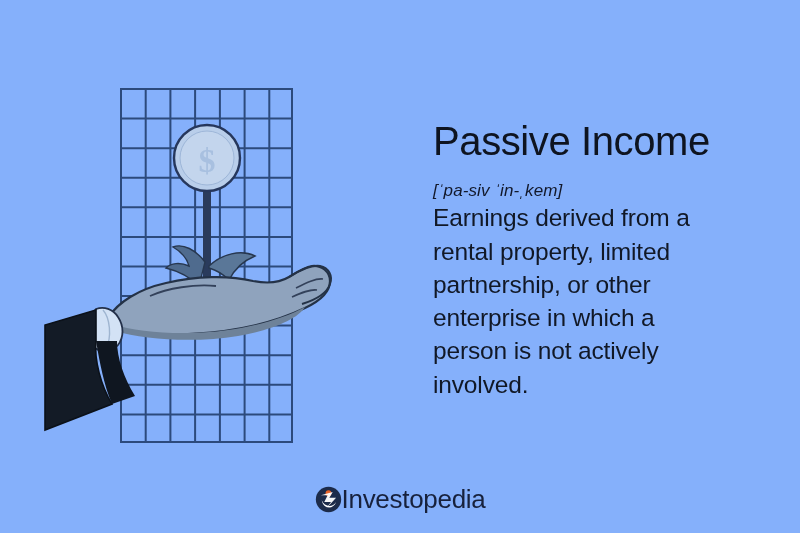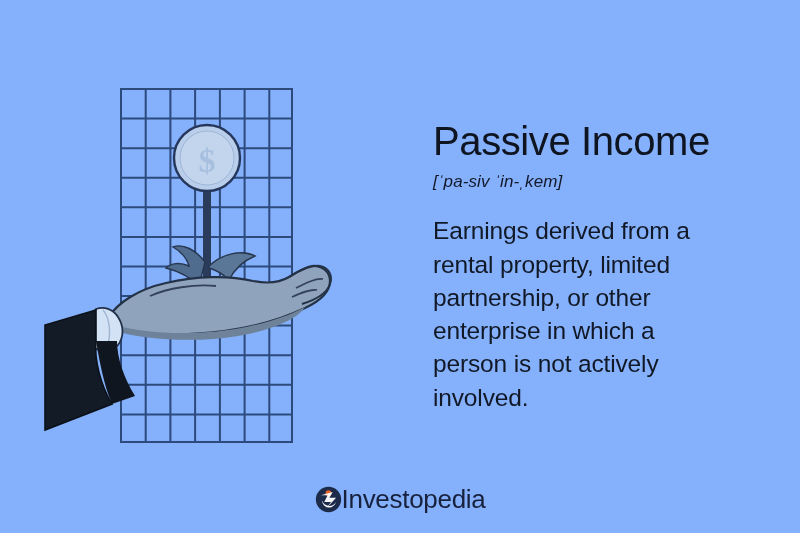--- a/index.html
+++ b/index.html
@@ -33,28 +33,27 @@
   }
   #term-title {
     font-size:40px;
     font-weight:normal;
     color:#0e1420;
     letter-spacing:-0.4px;
     line-height:1.08;
     white-space:nowrap;
   }
   #pronunciation {
-    margin-top:9px;
+    margin-top:18px;
     font-size:17px;
     font-style:italic;
     color:#12182a;
     letter-spacing:0.1px;
   }
   #definition {
-    margin-top:22px;
     font-size:24.5px;
     line-height:1.36;
     color:#111826;
     letter-spacing:-0.15px;
     max-width:300px;
   }
 
   
   #logo {
     position:absolute;

